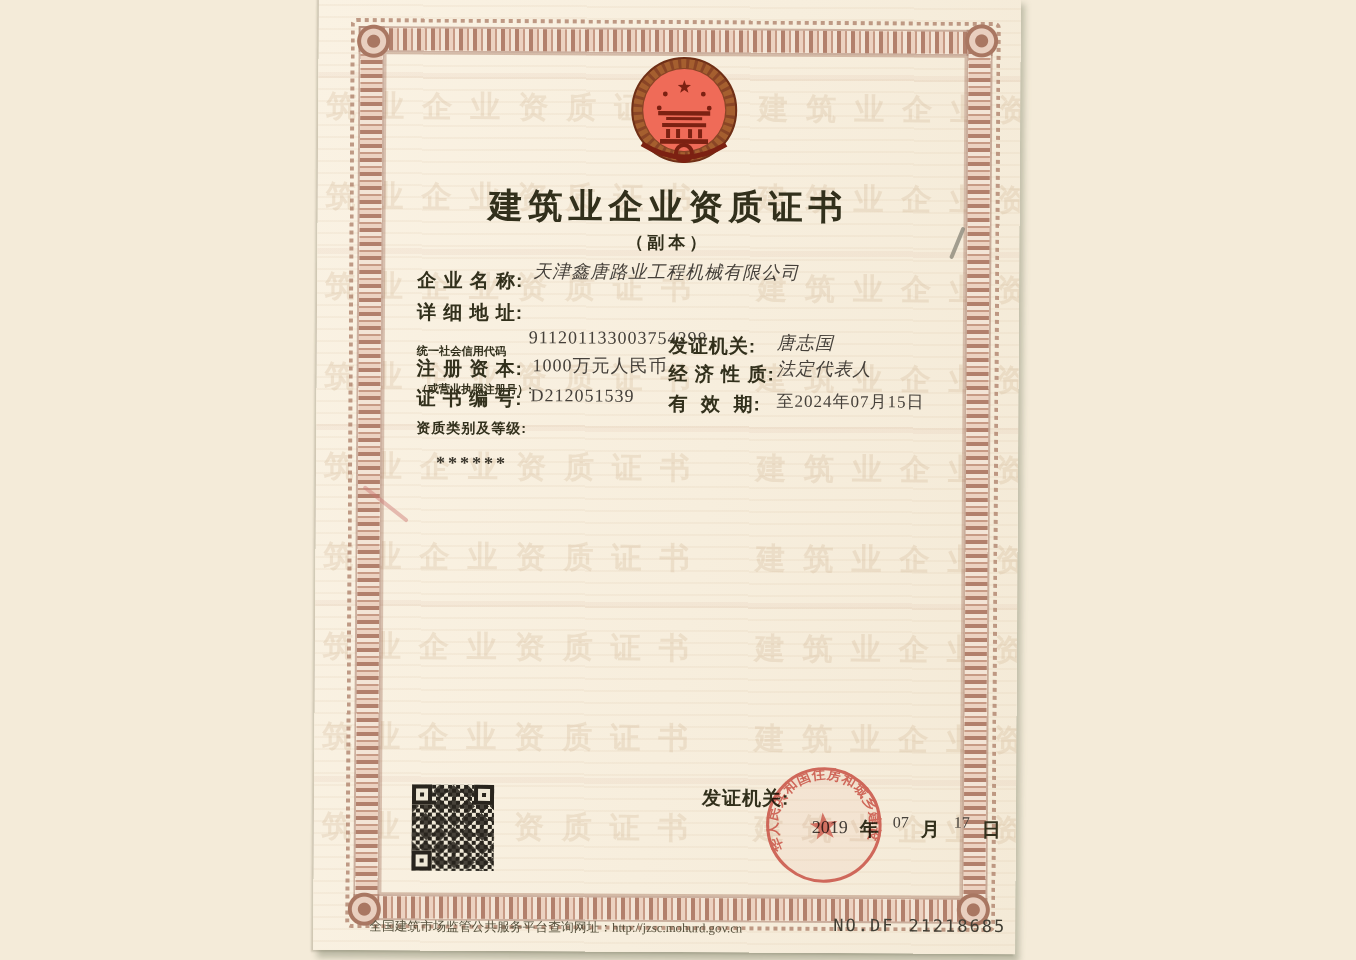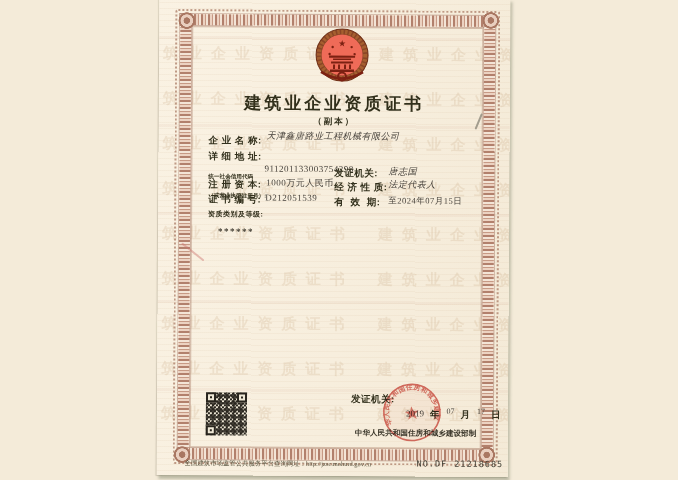--- a/index.html
+++ b/index.html
@@ -172,21 +172,20 @@
 
       <div class="abs date-row" style="left:229px;top:411px">
         <span class="num">2019</span>
         <span class="unit gap-a">年</span>
         <span class="num gap-b raise">07</span>
         <span class="unit gap-a">月</span>
         <span class="num gap-b raise">17</span>
         <span class="unit gap-a">日</span>
       </div>
 
-      <span class="abs ministry" style="left:198px;top:431px">中华人民共和国住房和城乡建设部制</span>
 
       <svg class="abs seal" viewBox="0 0 64 64">
         <circle cx="32" cy="32" r="29" fill="rgba(198,74,58,.06)"></circle>
         <circle cx="32" cy="32" r="29" fill="none" stroke="#c6473a" stroke-width="1.6"></circle>
         <path id="sealArc" d="M 9.4,40.2 A 24,24 0 1 1 54.6,40.2" fill="none"></path>
         <text fill="#c6473a" font-size="7" letter-spacing="0.4" font-weight="bold">
           <textPath href="#sealArc" startOffset="50%" text-anchor="middle">中华人民共和国住房和城乡建设部</textPath>
         </text>
         <polygon fill="#c6473a" opacity=".9" points="32,25.5 33.76,30.57 39.13,30.68 34.85,33.93 36.41,39.07 32,36 27.59,39.07 29.15,33.93 24.87,30.68 30.24,30.57"></polygon>
       </svg>

